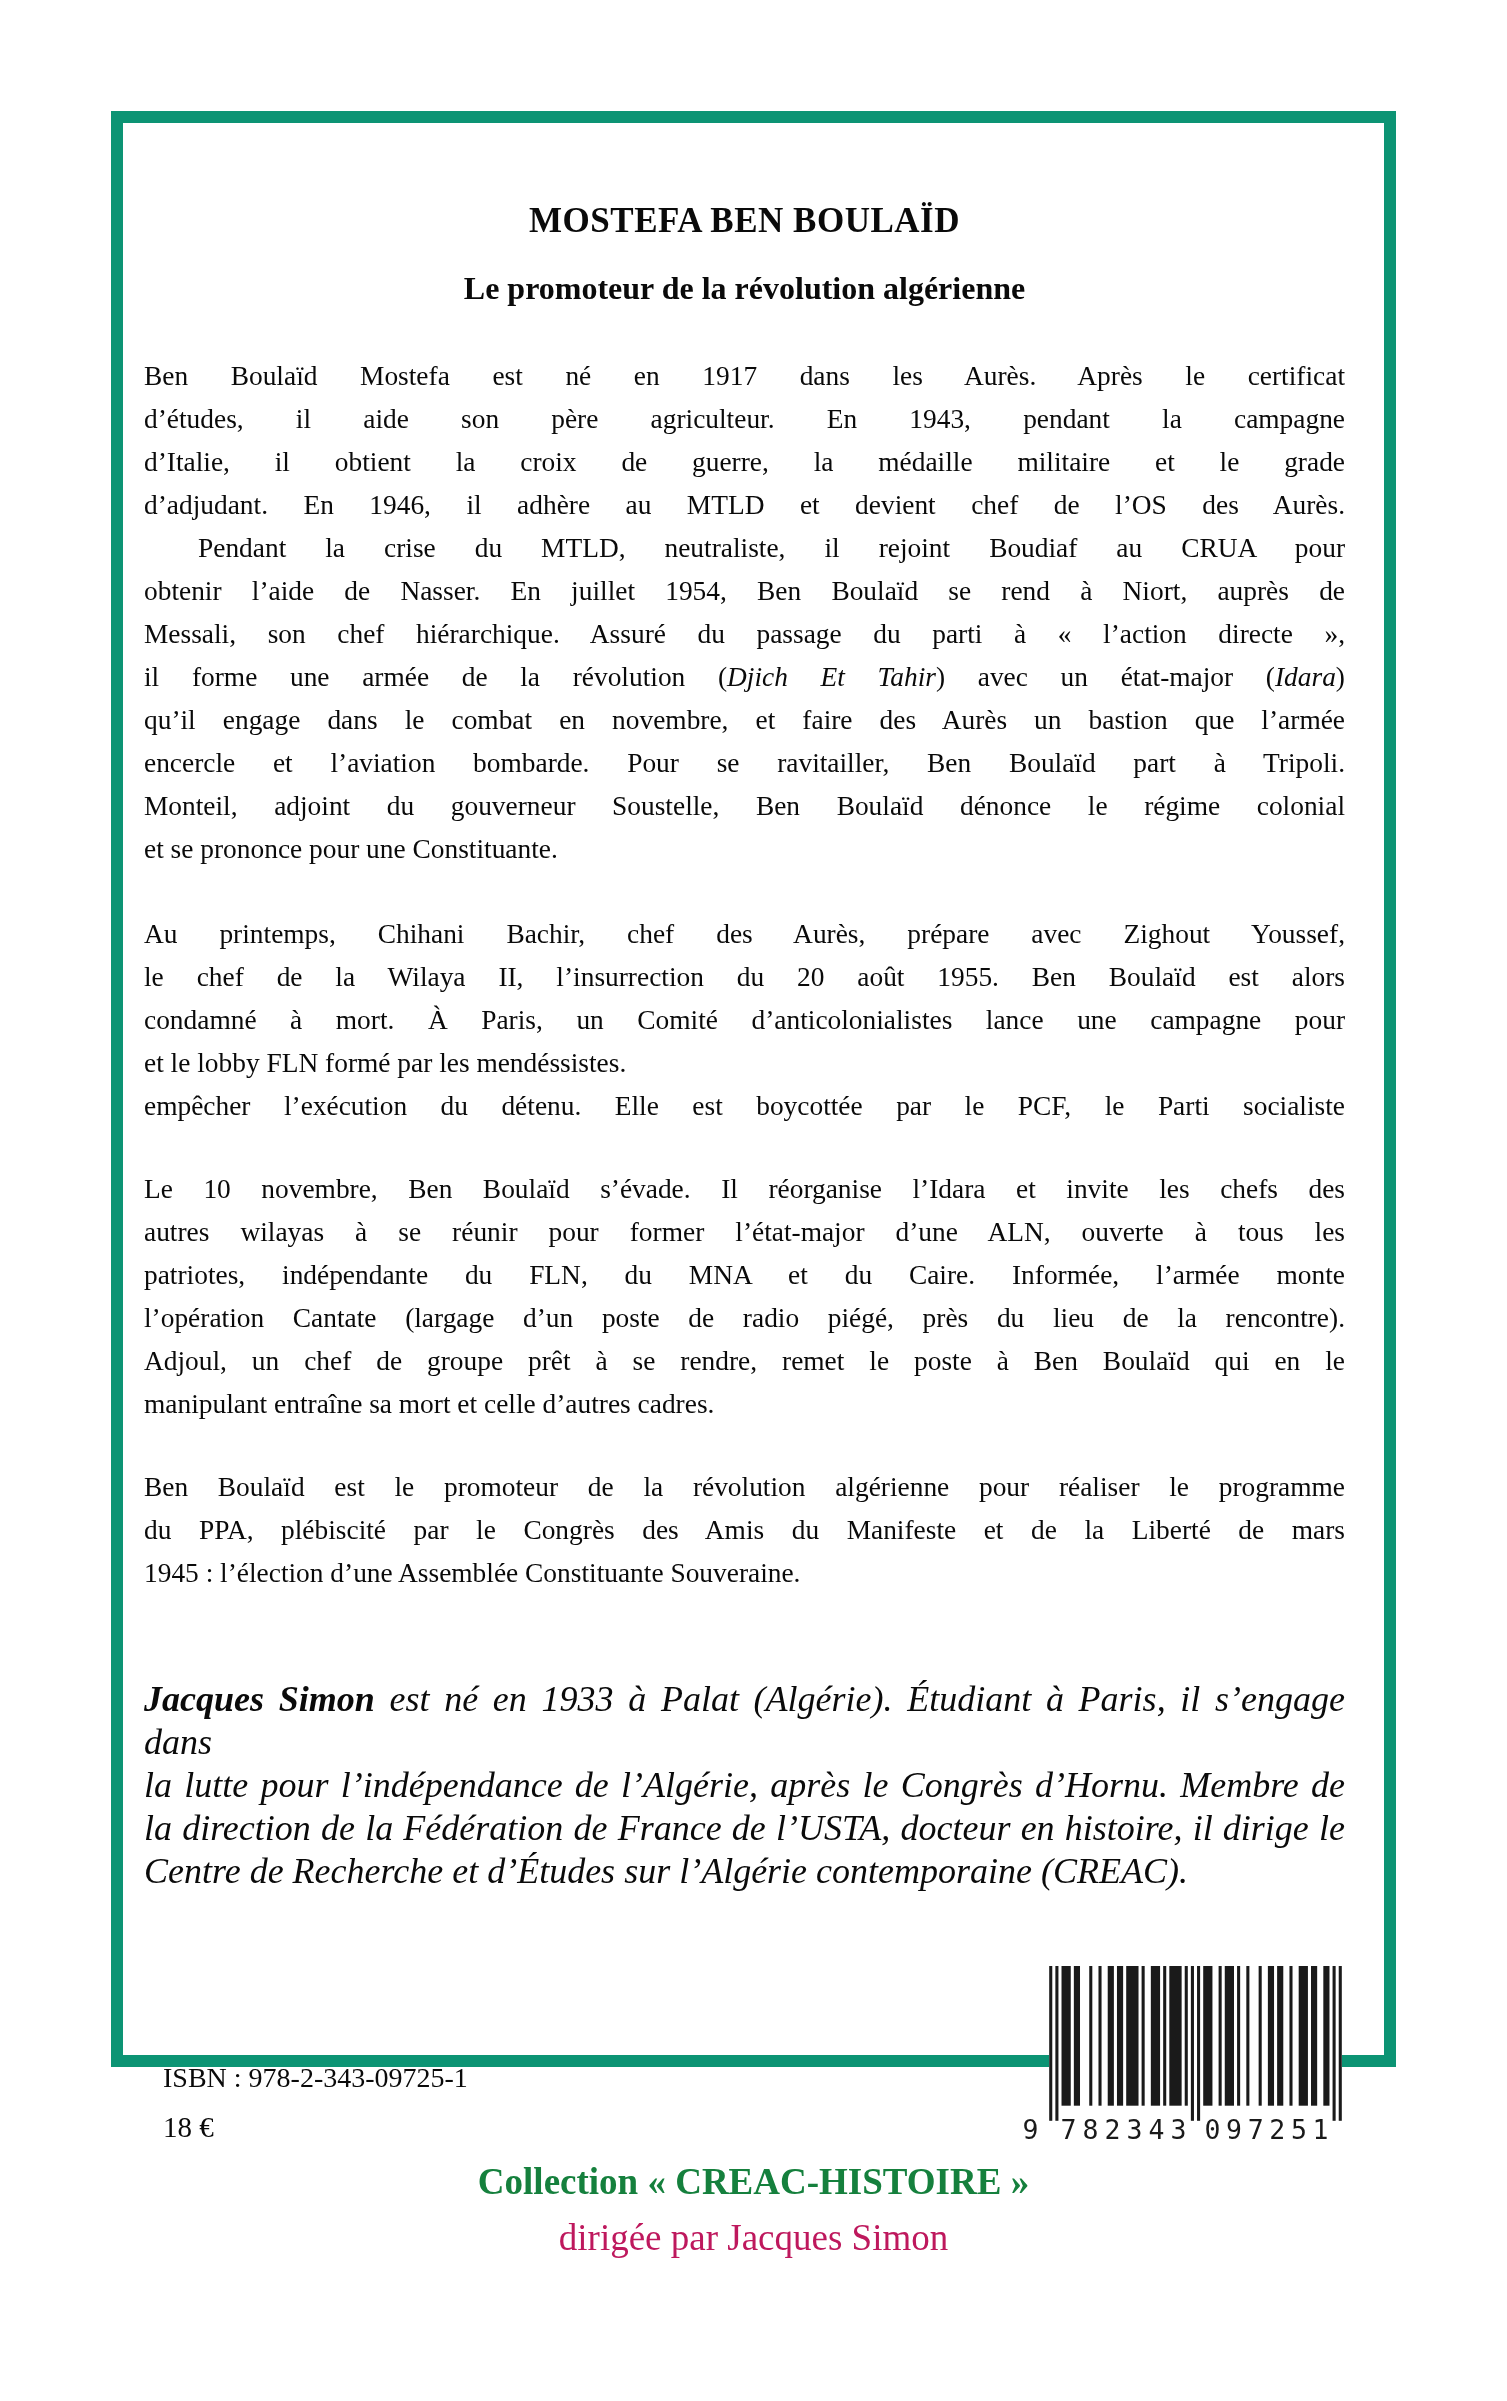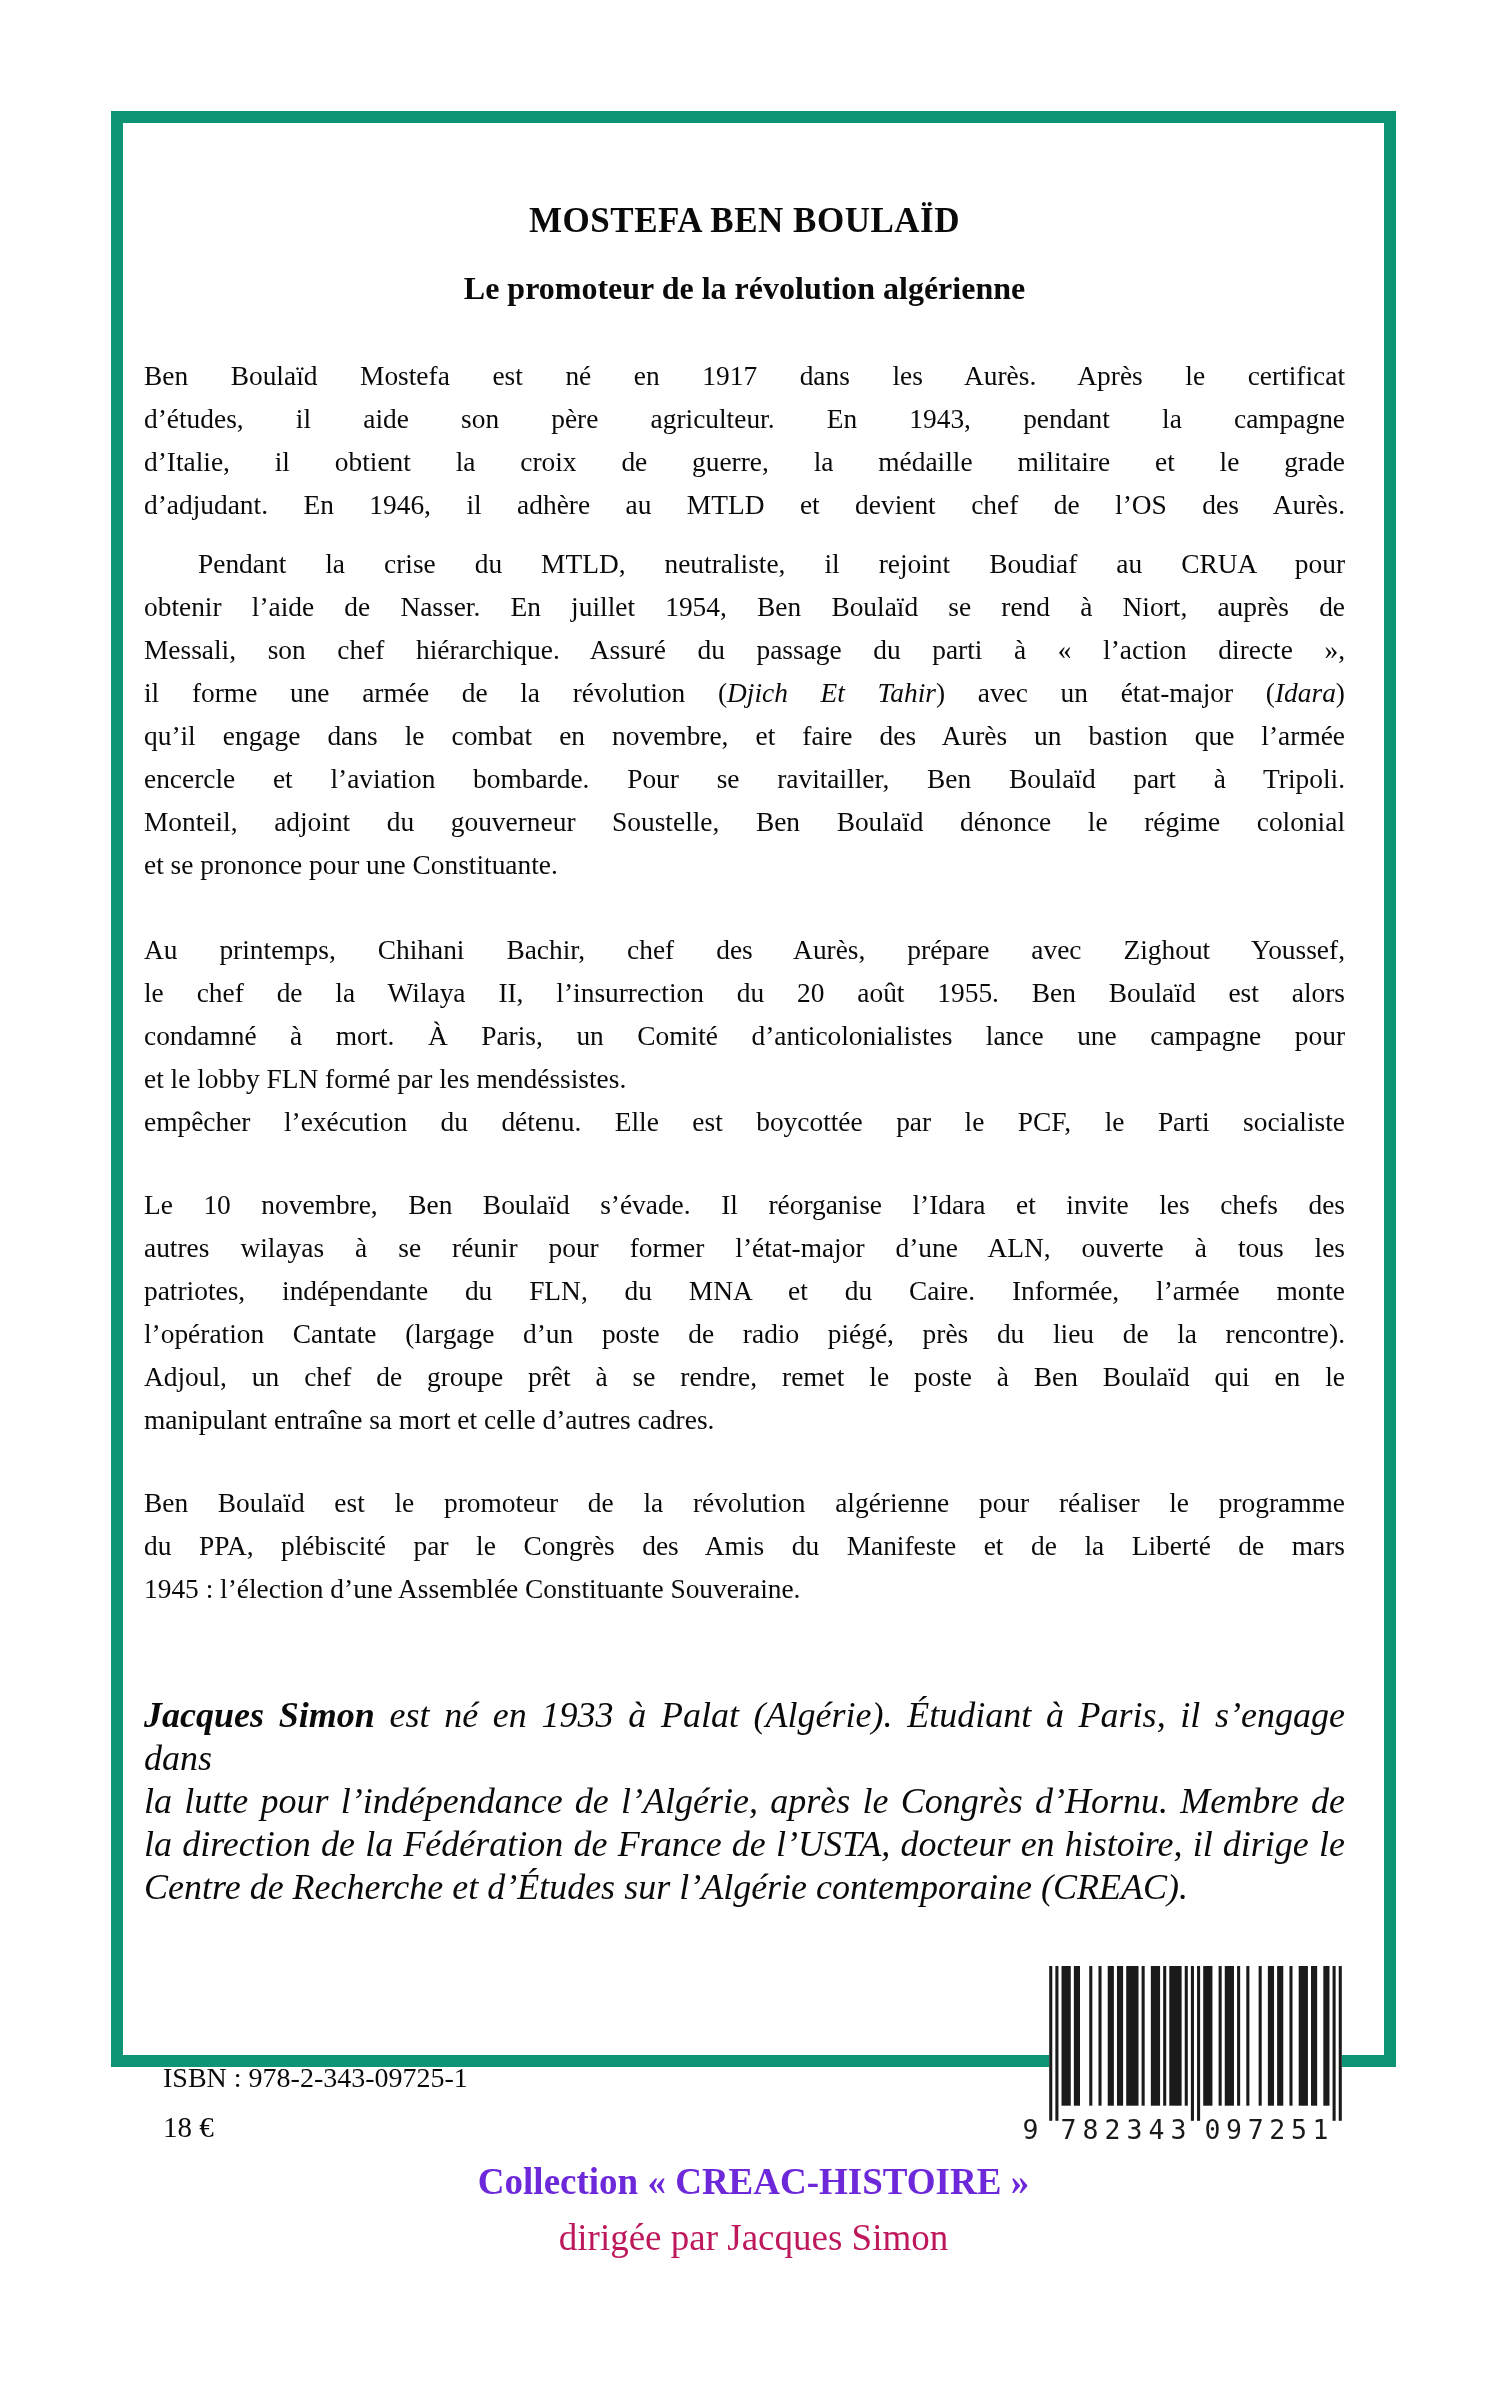--- a/index.html
+++ b/index.html
@@ -27,21 +27,21 @@
     letter-spacing:0.5px;
   }
   .subtitle{
     margin:23px 0 0 0;
     text-align:center;
     font-size:32px;line-height:44px;
     font-weight:bold;
   }
   .synopsis{margin-top:45px;}
   .para{font-size:27.4px;}
-  .para-2{margin-top:16px;}
+  .para-2{margin-top:0;}
   .para-3{margin-top:42px;}
   .para-4{margin-top:40px;}
   .para-5{margin-top:40px;}
   .bio{margin-top:83px;font-size:36px;font-style:italic;}
   .line{
     line-height:43px;
     text-align:justify;
     text-align-last:justify;
     white-space:normal;
   }
@@ -52,21 +52,21 @@
     font-size:28px;line-height:36px;
   }
   .price{
     position:absolute;left:40px;top:1985px;
     font-size:29px;line-height:38px;
   }
   .collection-1{
     position:absolute;left:0;right:0;top:2037px;
     text-align:center;
     font-size:37px;line-height:44px;font-weight:bold;
-    color:#6d28d9;
+    color:#15803d;
   }
   .collection-2{
     position:absolute;left:0;right:0;top:2093px;
     text-align:center;
     font-size:37px;line-height:44px;font-weight:normal;
     color:#be185d;
   }
   .barcode{
     position:absolute;left:926px;top:1843px;
     width:293px;height:185px;

